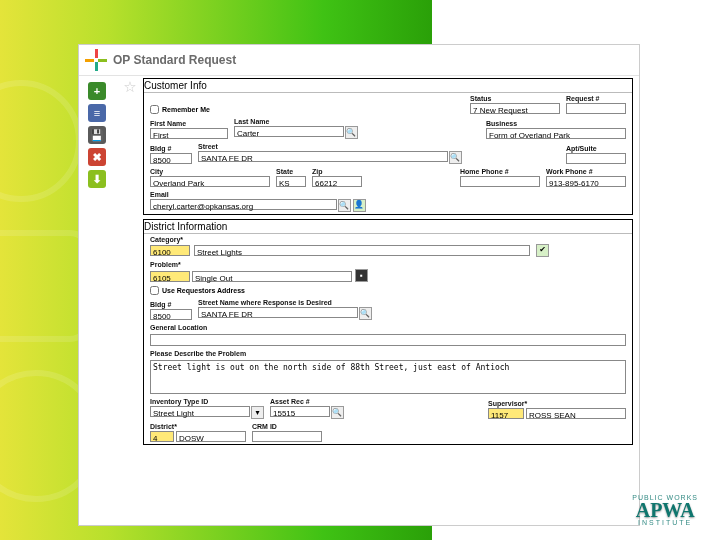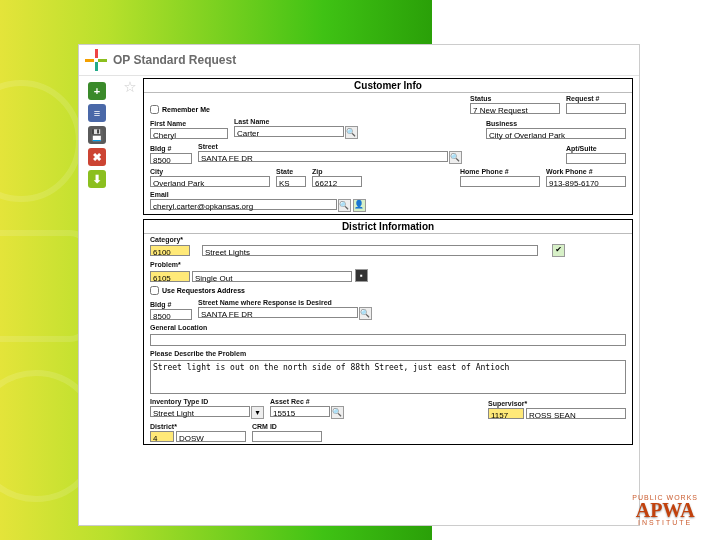--- a/index.html
+++ b/index.html
@@ -32,36 +32,36 @@
   .ricon{width:18px;height:18px;border-radius:3px;display:flex;align-items:center;justify-content:center;color:#fff;font-size:11px;font-weight:bold}
   .ricon.new{background:#3a8a2a}
   .ricon.list{background:#4a68a8}
   .ricon.save{background:#5a5a5a}
   .ricon.close{background:#c43}
   .ricon.down{background:#8bbf1f}
   .star{width:18px;height:18px;margin-left:2px;display:flex;align-items:center;justify-content:center;color:#ccc;font-size:15px}
 
   .main{flex:1;padding:2px 6px 6px 4px;overflow:hidden}
   .panel{border:1px solid #000;margin-bottom:4px;background:#fff}
-  .panel-title{font-size:10px;font-weight:bold;text-align:center;padding:1px 0;border-bottom:1px solid #bbb}
+  .panel-title{font-size:10px;font-weight:normal;text-align:left;padding:1px 0;border-bottom:1px solid #bbb}
   .prow{display:flex;gap:6px;padding:2px 6px;align-items:flex-end;flex-wrap:wrap}
   .fld{display:flex;flex-direction:column}
   .lbl{font-size:7px;font-weight:bold;color:#111;margin-bottom:1px;white-space:nowrap}
   .inp{border:1px solid #888;font-size:8px;padding:1px 2px;height:11px;line-height:11px;background:#fff;box-sizing:border-box}
   .inp.num{text-align:left}
   .look{width:11px;height:11px;border:1px solid #999;background:#eee;display:inline-flex;align-items:center;justify-content:center;font-size:8px;margin-left:1px}
   .chk{display:flex;align-items:center;gap:3px;font-size:7px;font-weight:bold}
   .chk input{width:9px;height:9px;margin:0}
   .ta{border:1px solid #888;font-size:8px;padding:2px;width:100%;height:34px;box-sizing:border-box;resize:none}
   .gloc{border:1px solid #888;height:12px;width:100%;box-sizing:border-box;font-size:8px;padding:1px 2px}
   .yl{background:#ffe978}
   .req::after{content:"*";color:#000}
   .micon{width:11px;height:11px;display:inline-block;border:1px solid #999;background:#d7f0c7;font-size:8px;text-align:center;line-height:10px;margin-left:2px}
 
-  .apwa{position:absolute;right:22px;bottom:14px;color:#c2410c;text-align:center}
+  .apwa{position:absolute;right:22px;bottom:14px;color:#0f766e;text-align:center}
   .apwa .pw{font-size:7px;letter-spacing:1px;opacity:.85}
   .apwa .big{font-size:20px;font-weight:bold;line-height:18px;font-family:Georgia,serif;text-shadow:0 1px 2px rgba(0,0,0,.4)}
   .apwa .inst{font-size:7px;letter-spacing:2px;opacity:.85}
 </style>
 </head>
 <body>
 
 <div class="stage">
   <div class="bg"></div>
   <div class="watermarks">
@@ -116,32 +116,32 @@
                 </div>
                 <div class="fld">
                   <span class="lbl">Request #</span>
                   <div class="inp" style="width:60px"></div>
                 </div>
               </div>
 
               <div class="prow">
                 <div class="fld">
                   <span class="lbl">First Name</span>
-                  <div class="inp" style="width:78px">Cheryl</div>
+                  <div class="inp" style="width:78px">First</div>
                 </div>
                 <div class="fld">
                   <span class="lbl">Last Name</span>
                   <div style="display:flex">
                       <div class="inp" style="width:110px">Carter</div>
                       <span class="look">🔍</span>
                     </div>
                 </div>
                 <div class="fld" style="margin-left:auto">
                   <span class="lbl">Business</span>
-                  <div class="inp" style="width:140px">City of Overland Park</div>
+                  <div class="inp" style="width:140px">Form of Overland Park</div>
                 </div>
               </div>
 
               <div class="prow">
                 <div class="fld">
                   <span class="lbl">Bldg #</span>
                   <div class="inp num" style="width:42px">8500</div>
                 </div>
                 <div class="fld">
                   <span class="lbl">Street</span>
@@ -190,21 +190,21 @@
                 </div>
               </div>
             </div>
 
             <div class="panel">
               <div class="panel-title">District Information</div>
 
               <div class="prow">
                 <div class="fld" style="width:100%">
                   <span class="lbl req">Category</span>
-                  <div style="display:flex;gap:12px;align-items:center">
+                  <div style="display:flex;gap:4px;align-items:center">
                     <div class="inp yl" style="width:40px">6100</div>
                     <div class="inp" style="width:336px">Street Lights</div>
                     <span class="micon">✔</span>
                   </div>
                 </div>
               </div>
 
               <div class="prow">
                 <div class="fld" style="width:100%">
                   <span class="lbl req">Problem</span>

